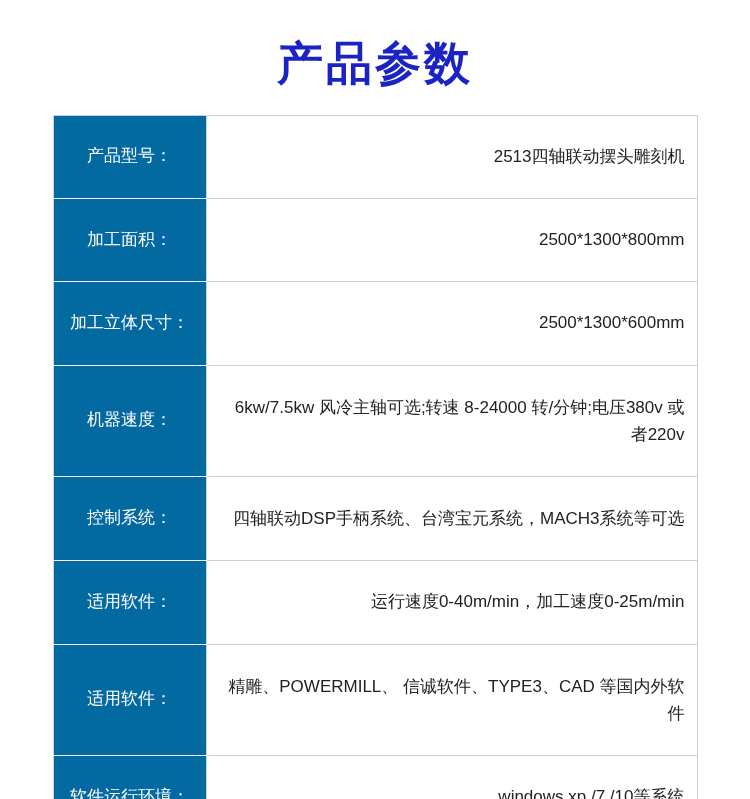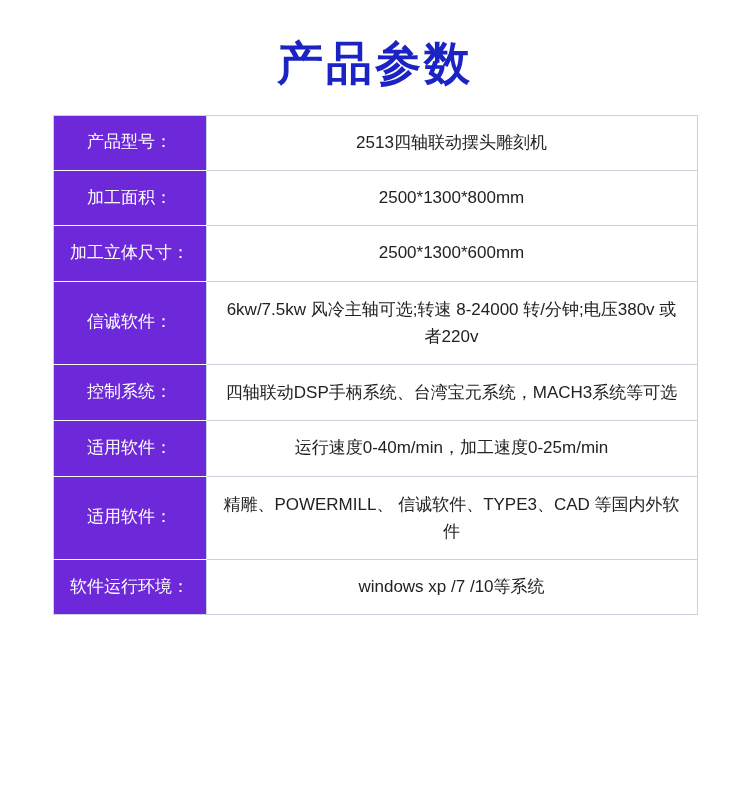--- a/index.html
+++ b/index.html
@@ -38,40 +38,40 @@
     border: 1px solid #c9d2dd;
   }
   .spec-table tr {
     border-bottom: 1px solid #c9d2dd;
   }
   .spec-table tr:last-child {
     border-bottom: none;
   }
   .label-cell {
     width: 140px;
-    background: #6d28d9;
+    background: #0369a1;
     color: #ffffff;
     font-size: 17px;
     text-align: center;
     vertical-align: middle;
     padding: 14px 6px;
     line-height: 1.45;
     border-right: 1px solid #c9d2dd;
     border-bottom: 1px solid #ffffff;
   }
   .spec-table tr:last-child .label-cell {
     border-bottom: none;
   }
   .value-cell {
     background: #ffffff;
     color: #222222;
     font-size: 17px;
-    text-align: center;
+    text-align: right;
     vertical-align: middle;
-    padding: 14px 12px;
+    padding: 28px 12px;
     line-height: 1.55;
   }
   .value-cell.tall {
     line-height: 1.6;
   }
 </style>
 </head>
 <body>
 
 <div class="page">
@@ -86,21 +86,21 @@
       </tr>
       <tr>
         <td class="label-cell">加工面积：</td>
         <td class="value-cell">2500*1300*800mm</td>
       </tr>
       <tr>
         <td class="label-cell">加工立体尺寸：</td>
         <td class="value-cell">2500*1300*600mm</td>
       </tr>
       <tr>
-        <td class="label-cell">信诚软件：</td>
+        <td class="label-cell">机器速度：</td>
         <td class="value-cell tall">6kw/7.5kw 风冷主轴可选;转速 8-24000 转/分钟;电压380v 或者220v</td>
       </tr>
       <tr>
         <td class="label-cell">控制系统：</td>
         <td class="value-cell tall">四轴联动DSP手柄系统、台湾宝元系统，MACH3系统等可选</td>
       </tr>
       <tr>
         <td class="label-cell">适用软件：</td>
         <td class="value-cell">运行速度0-40m/min，加工速度0-25m/min</td>
       </tr>

